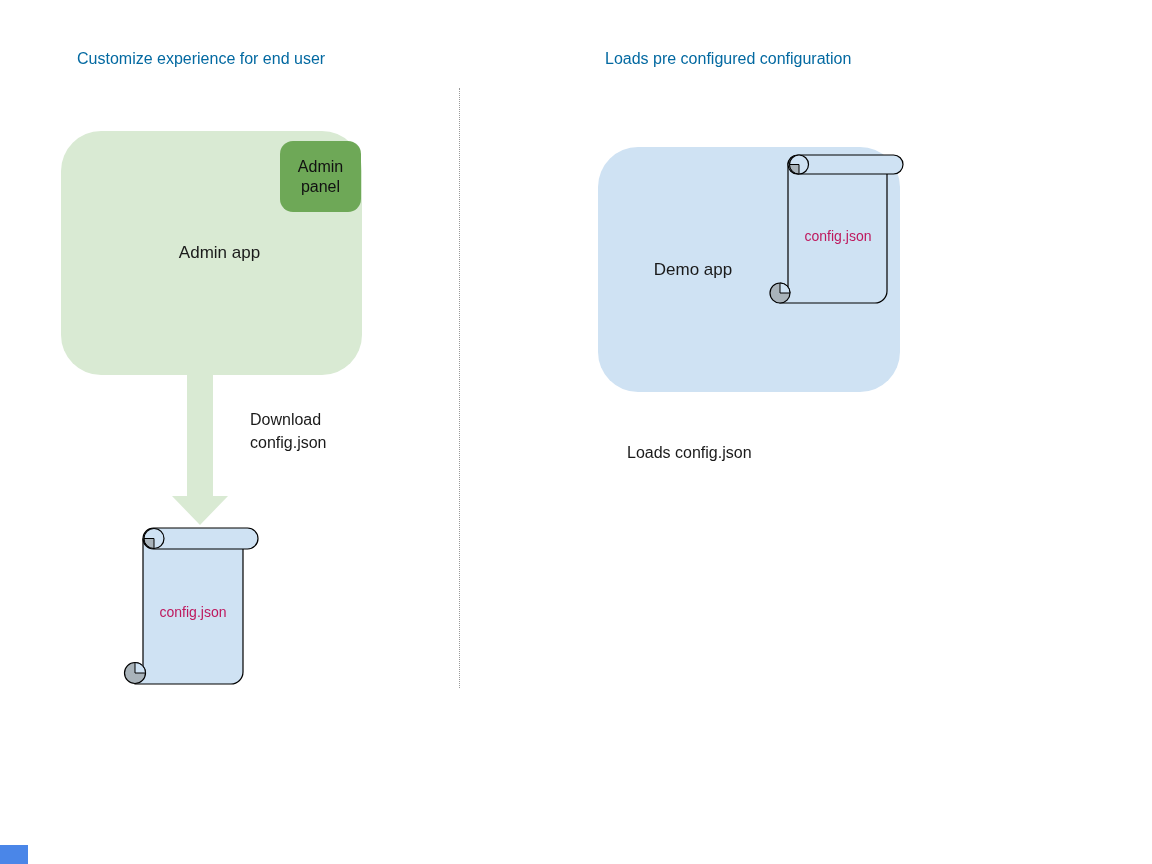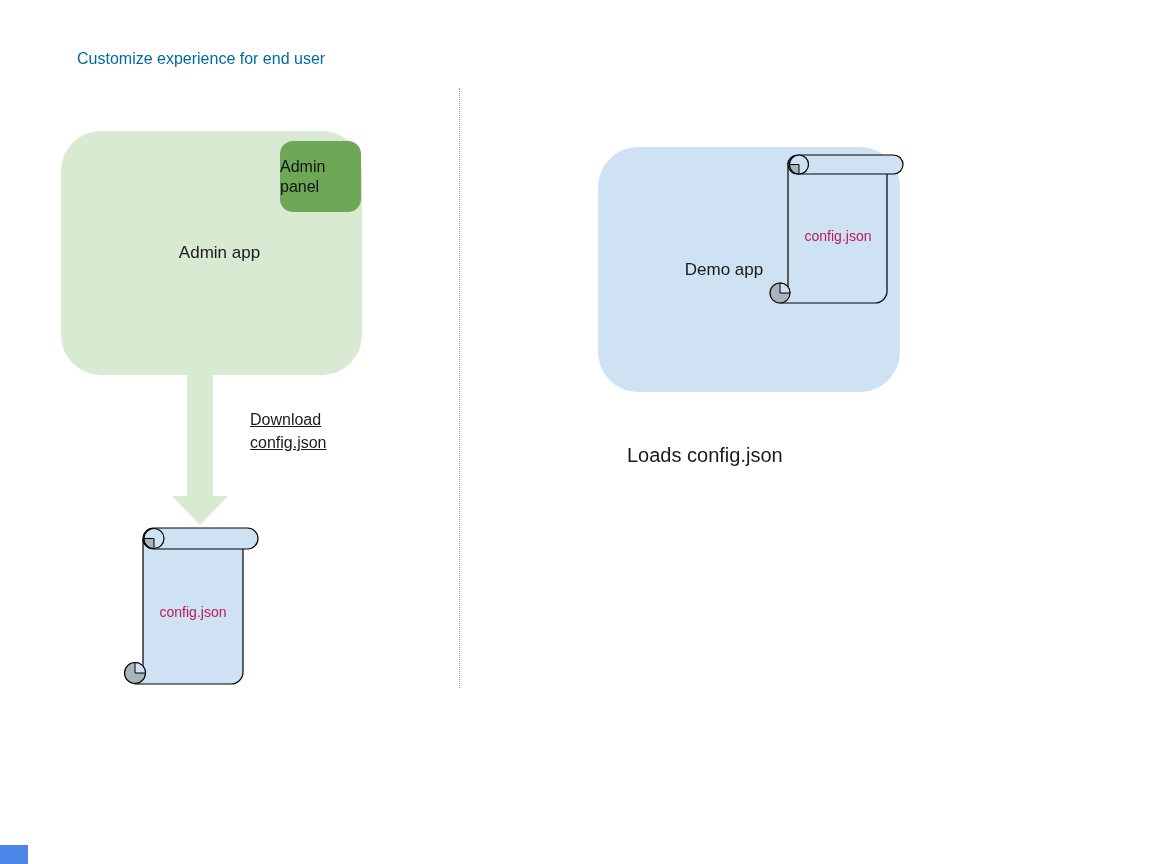--- a/index.html
+++ b/index.html
@@ -58,39 +58,39 @@
     position: absolute;
     right: 1px;
     top: 10px;
     width: 81px;
     height: 71px;
     background: #6ea857;
     border-radius: 13px;
     display: flex;
     align-items: center;
     justify-content: center;
+    text-align: center;
     font-size: 16px;
     line-height: 20px;
     color: #111111;
   }
 
   
   .download-arrow {
     position: absolute;
     left: 172px;
     top: 375px;
   }
   .arrow-label {
     position: absolute;
     left: 250px;
     top: 408px;
     width: 108px;
     font-size: 16px;
     line-height: 23px;
-    text-decoration: underline;
   }
 
   
   .scroll {
     position: absolute;
     width: 140px;
     height: 162px;
   }
   .scroll-left  { left: 120px; top: 526px; }
   .scroll-right { left: 765px; top: 150px; }
@@ -117,46 +117,46 @@
   .demo-label {
     position: absolute;
     left: 598px;
     top: 147px;
     width: 190px;
     height: 245px;
     display: flex;
     align-items: center;
     justify-content: center;
     font-size: 17px;
-    padding-left: 31px;
   }
 
   .caption {
     position: absolute;
     left: 627px;
     top: 444px;
-    font-size: 20px;
+    font-size: 16px;
     white-space: nowrap;
   }
 
   .blue-square {
     position: absolute;
     left: 0;
     top: 845px;
     width: 28px;
     height: 19px;
     background: #4a86e8;
   }
 </style>
 </head>
 <body>
 
 <div class="canvas">
 
   <div class="section-title title-left">Customize experience for end user</div>
+  <div class="section-title title-right">Loads pre configured configuration</div>
 
   <div class="divider"></div>
 
   <div class="admin-box">
     <div class="admin-badge">
       <span>Admin panel</span>
     </div>
     <div class="admin-box-label">Admin app</div>
   </div>
 

